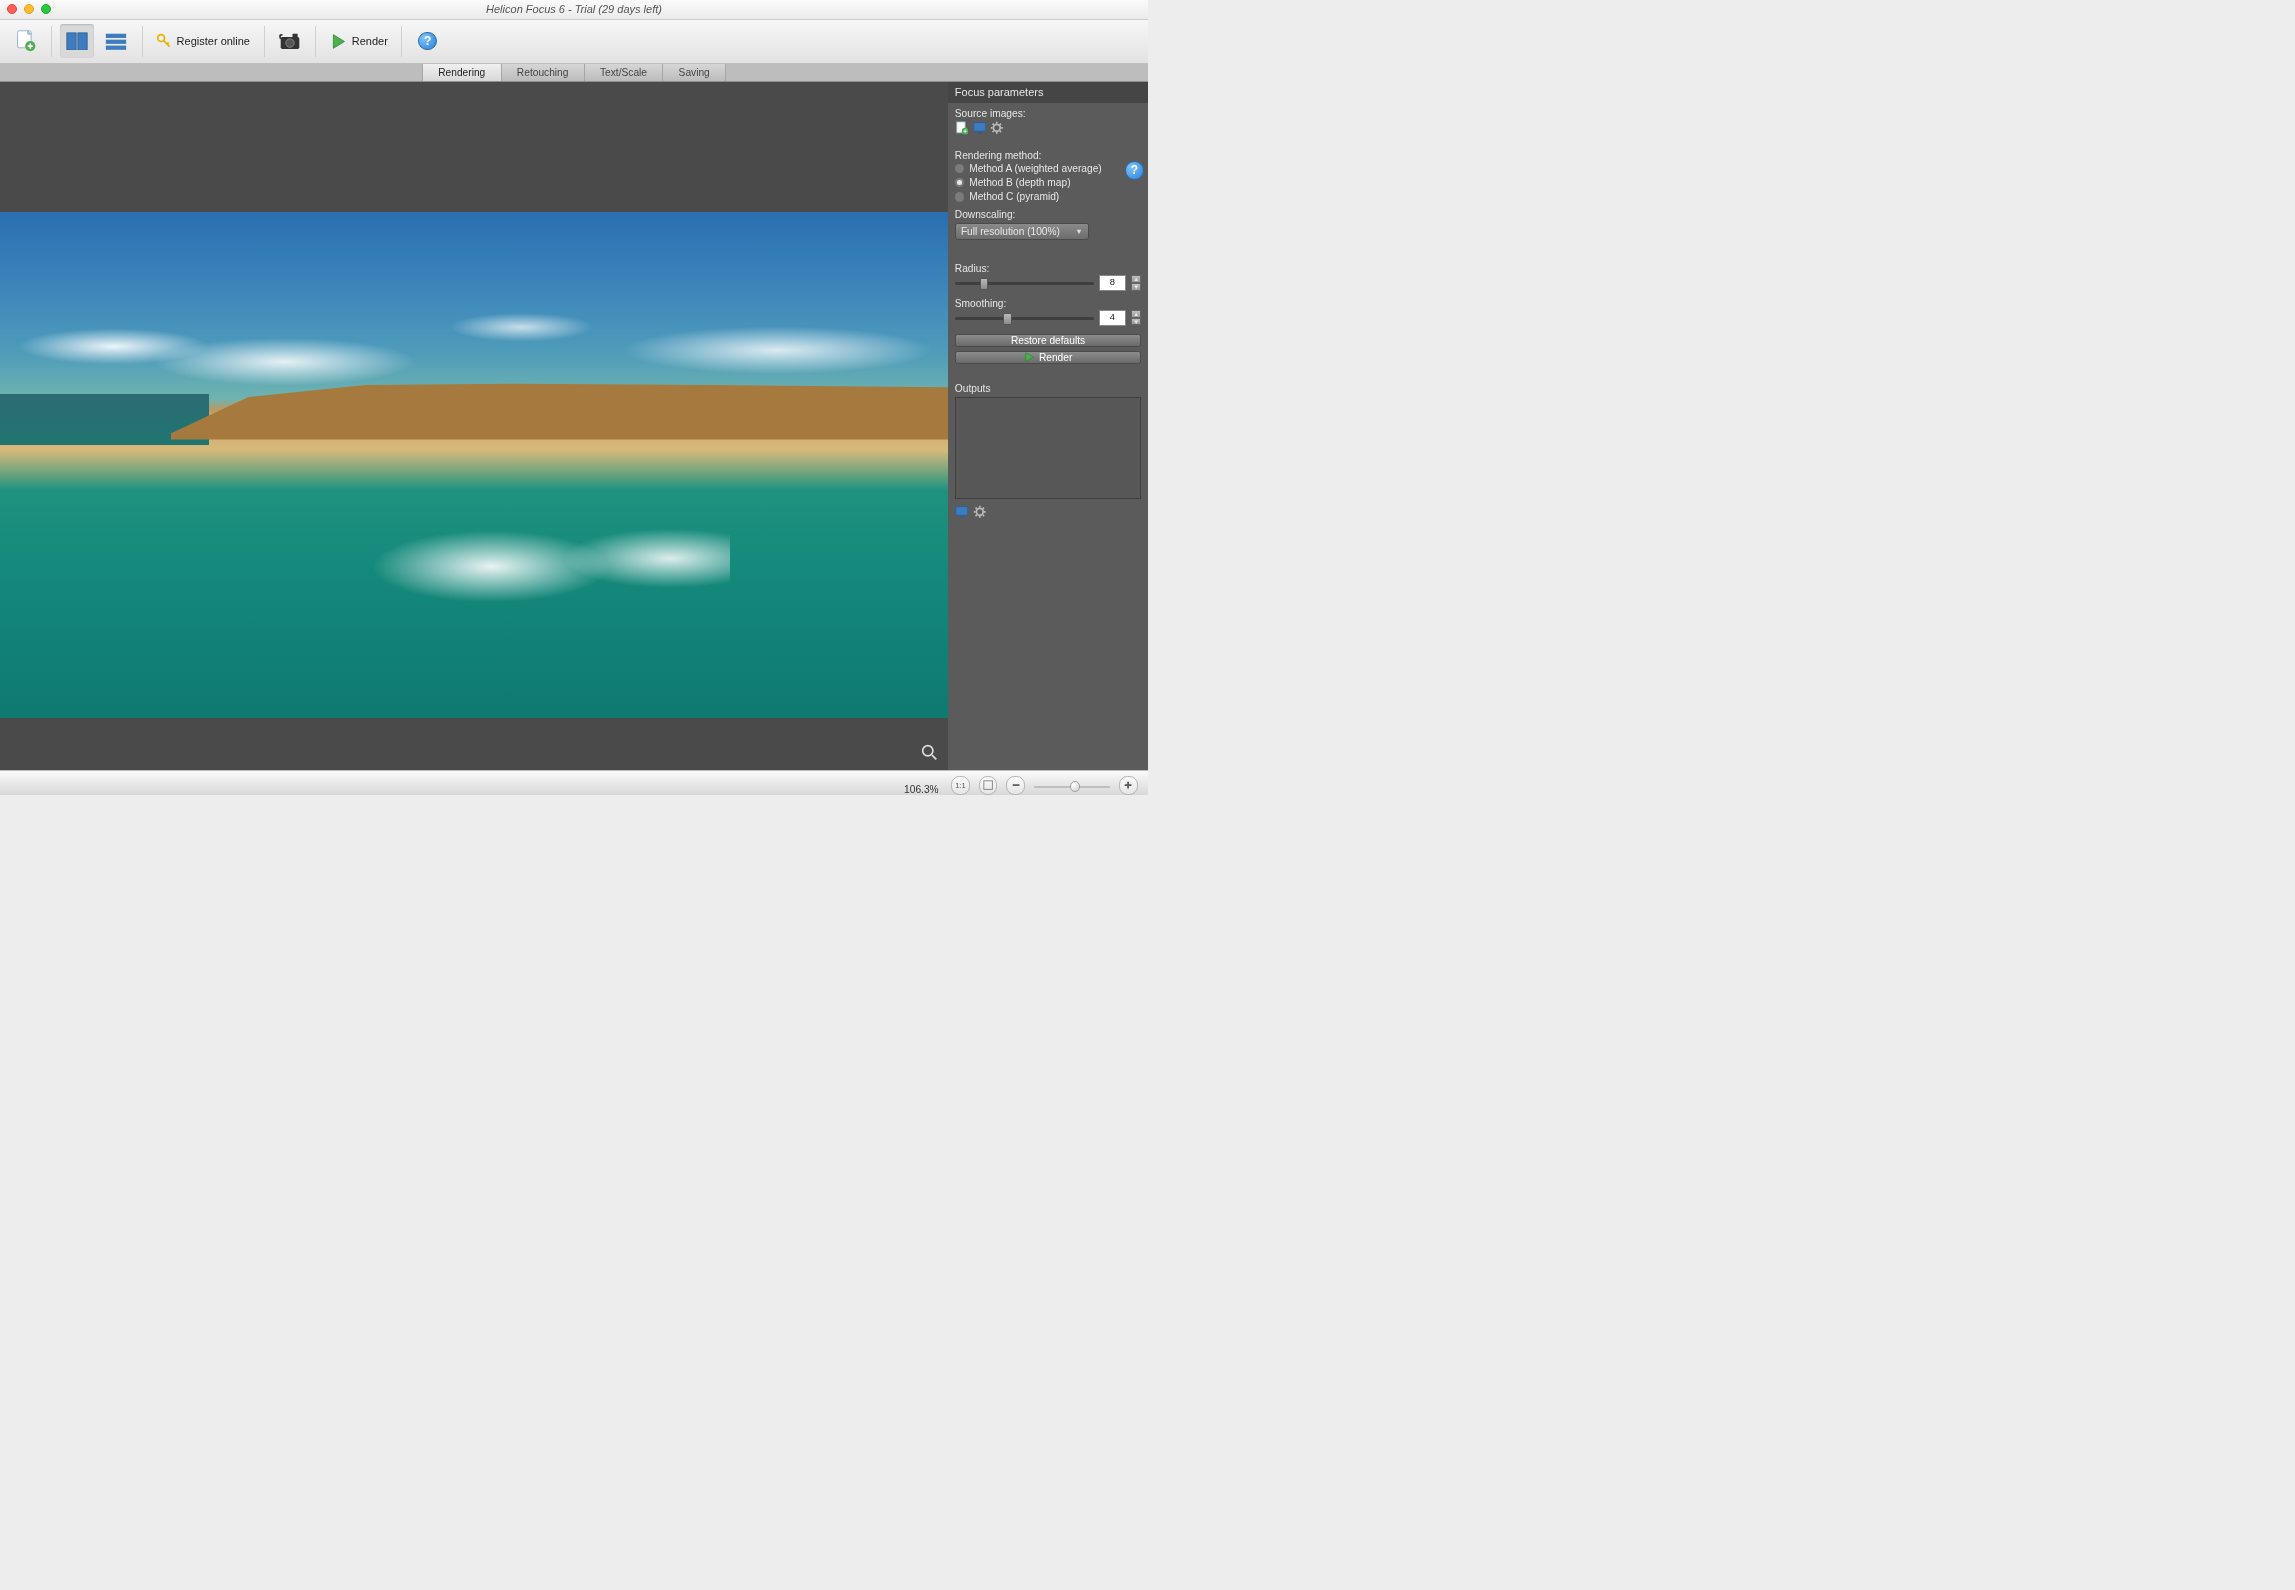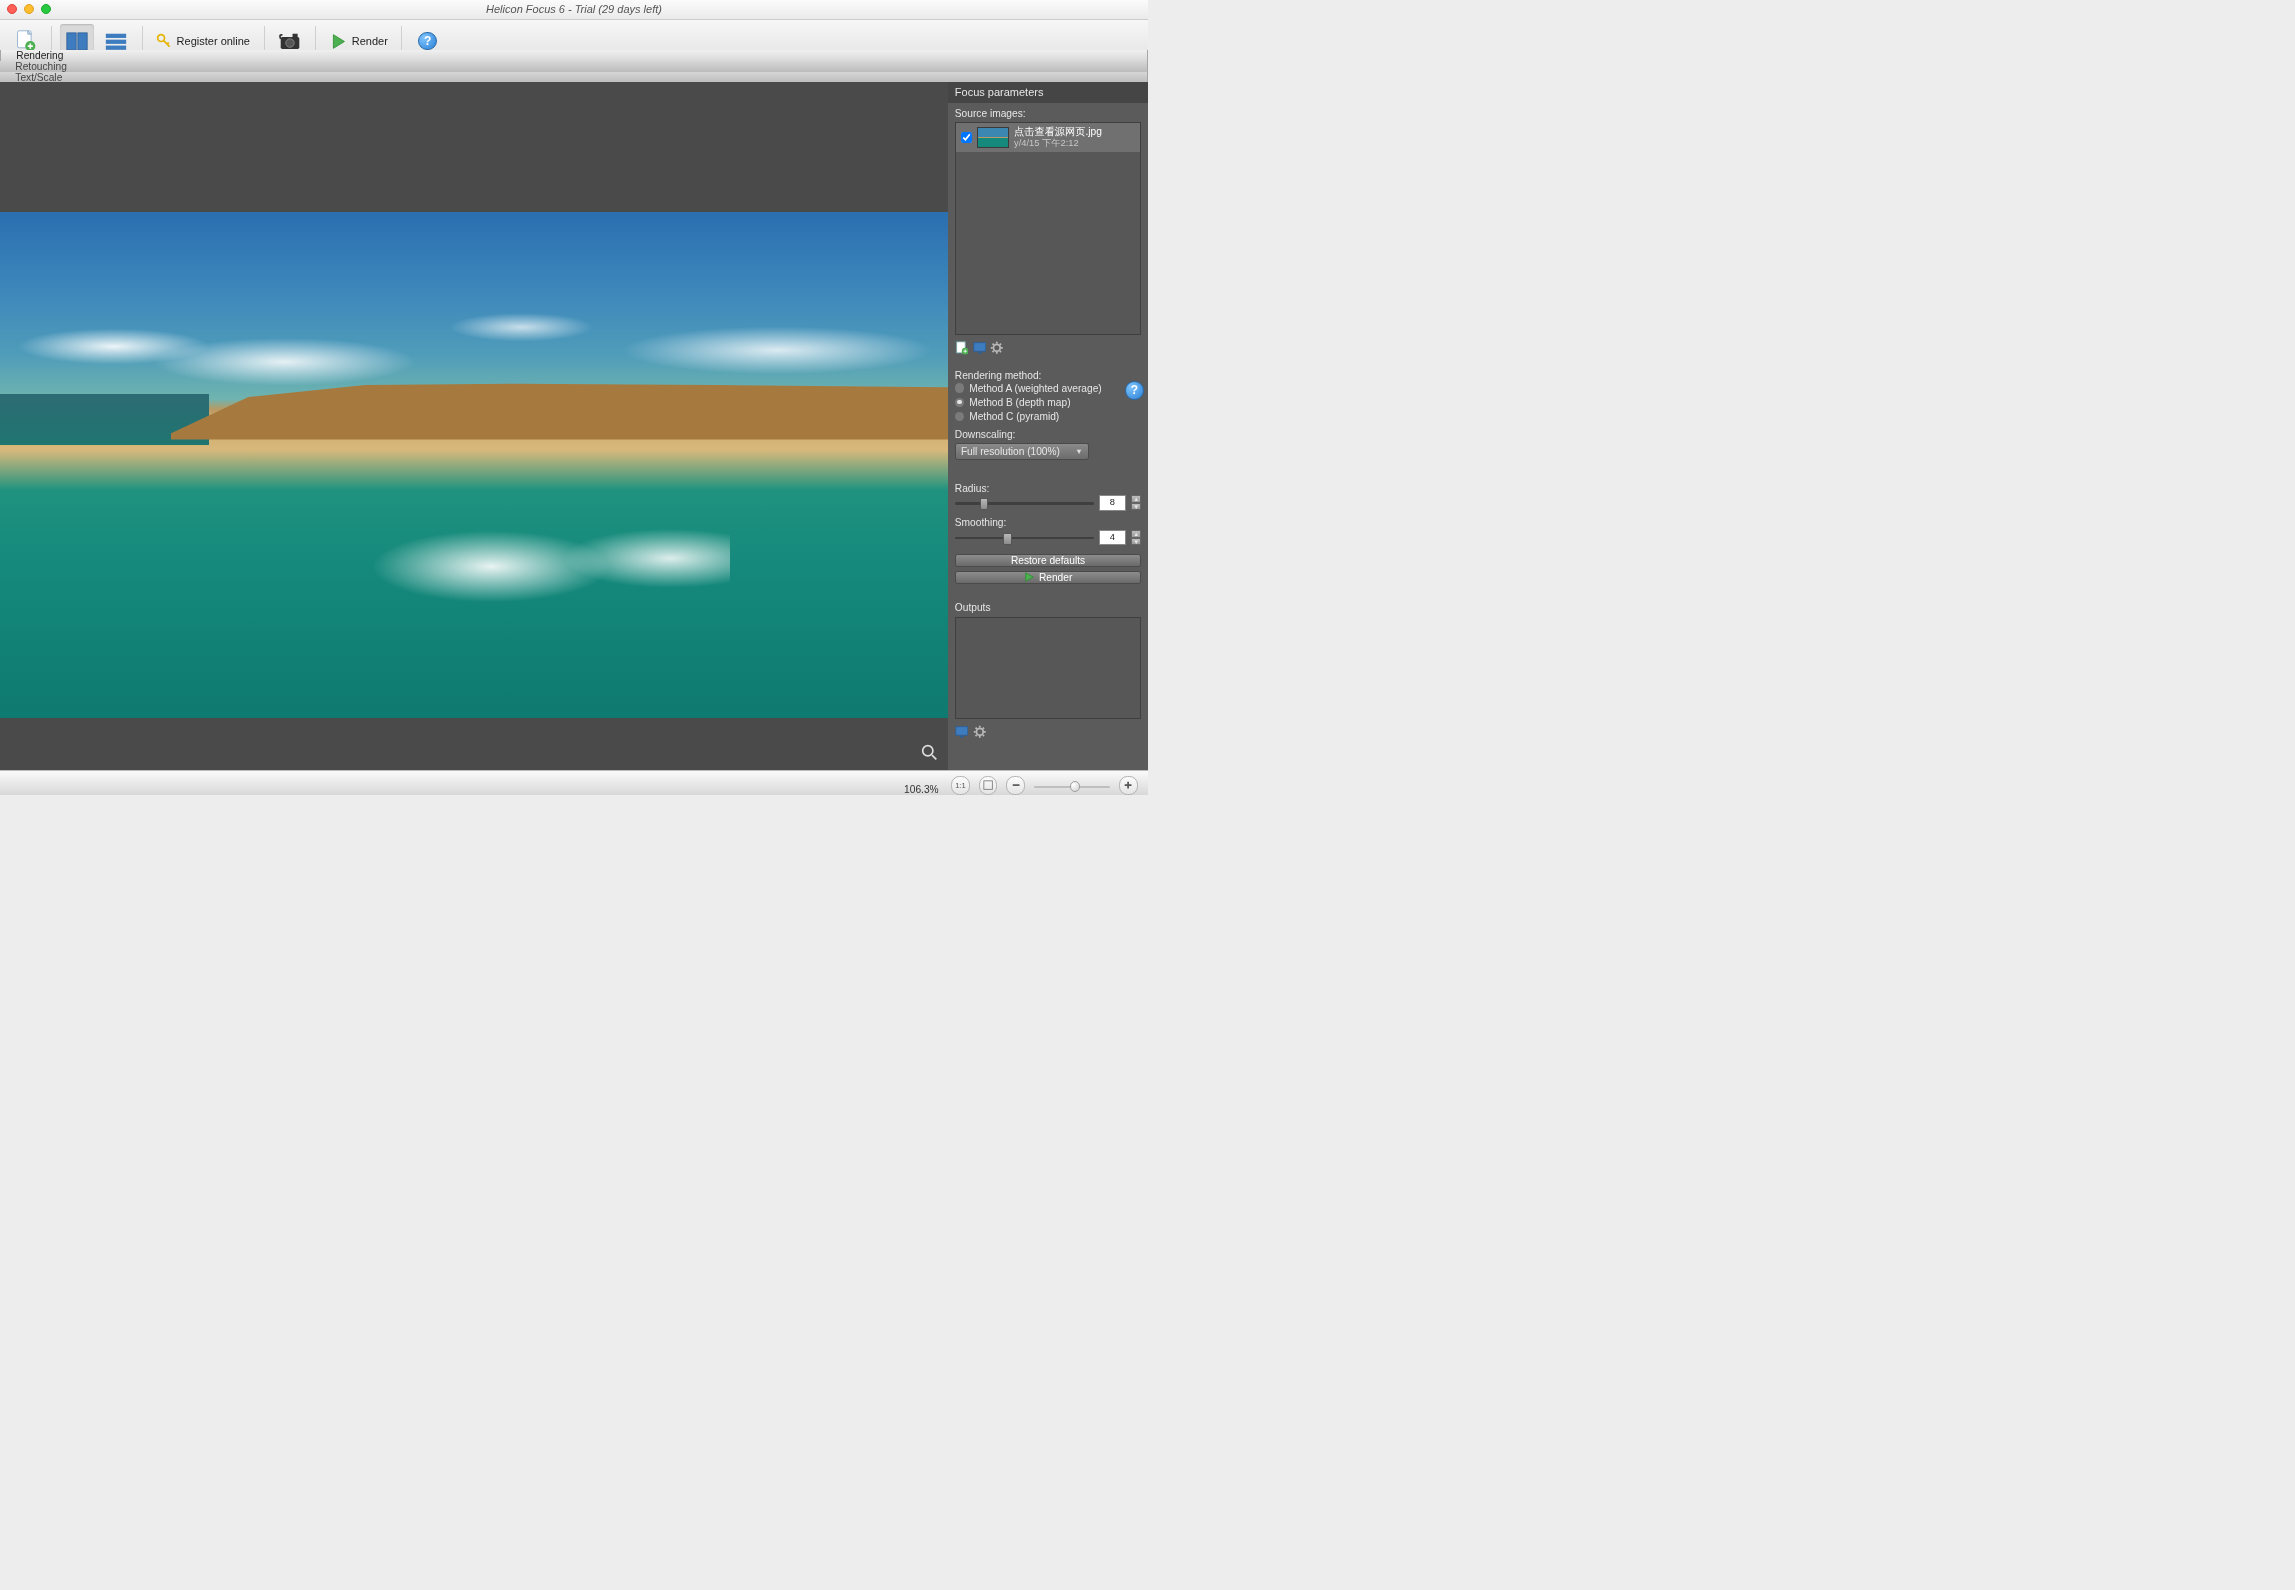--- a/index.html
+++ b/index.html
@@ -15,21 +15,21 @@
 .tl-max { background: #28c940; border: 0.8px solid #1aab29; }
 .titlebar .title { position: absolute; left: 0; right: 0; text-align: center; color: #555; font-size: 11px; pointer-events: none; font-style: italic; }
 
 
 .toolbar { height: 44px; background: linear-gradient(#f7f7f7,#e2e2e2); border-bottom: 0.8px solid #bfbfbf; display: flex; align-items: center; padding: 0 8.5px; gap: 5.1px; }
 .tbtn { height: 34px; min-width: 34px; display: flex; align-items: center; justify-content: center; border-radius: 3.4px; padding: 0 5.1px; gap: 5.1px; cursor: pointer; }
 .tbtn.active { background: #d9d9d9; box-shadow: inset 0 0.8px 1.7px rgba(0,0,0,.2); }
 .tsep { width: 0.8px; height: 31px; background: #cfcfcf; margin: 0 3.4px; }
 
 
-.tabstrip { height: 18.7px; background: #bdbdbd; display: flex; justify-content: center; align-items: stretch; border-bottom: 0.8px solid #8f8f8f; flex-direction: column; }
+.tabstrip { height: 18.7px; background: #bdbdbd; display: flex; justify-content: center; align-items: stretch; border-bottom: 0.8px solid #8f8f8f; }
 .tab { padding: 0 15.3px; display: flex; align-items: center; font-size: 10.2px; color: #444; border-left: 0.8px solid #a6a6a6; border-right: 0.8px solid #a6a6a6; background: linear-gradient(#d6d6d6,#bcbcbc); cursor: pointer; }
 .tab.active { background: linear-gradient(#f0f0f0,#d8d8d8); color: #222; }
 .tab + .tab { border-left: none; }
 
 
 .main { flex: 1; display: flex; min-height: 0; }
 .viewer { flex: 1; background: #4a4a4a; display: flex; flex-direction: column; position: relative; }
 .canvas-wrap { flex: 1; display: flex; align-items: center; justify-content: center; overflow: hidden; position: relative; }
 .canvas { width: 100%; height: 506px; margin-top: 78px; background:
   linear-gradient(180deg,#2a6fb0 0%,#3c86bb 15%,#4f9cba 28%,#6fb4af 37%,#b89a63 39%,#c6a468 40%,#d8b97b 47%,#1f927f 55%,#15897c 70%,#0f7a6f 100%);
@@ -189,30 +189,20 @@
         <path d="M13 13 L18 18" stroke="#ddd" stroke-width="2"></path>
       </svg>
     </div>
   </div>
 
   <div class="rpanel">
     <div class="rhead">Focus parameters</div>
 
     <div class="rsection">
       <div>Source images:</div>
-      <div class="srcbox">
-        <div class="srcitem">
-          <input type="checkbox" checked="" style="">
-          <div class="thumb"></div>
-          <div class="srcmeta">
-            <span class="fn">点击查看源网页.jpg</span>
-            <span class="dt">y/4/15 下午2:12</span>
-          </div>
-        </div>
-      </div>
       <div class="iconrow">
         <div class="ib">
           <svg width="13.6" height="13.6" viewBox="0 0 16 16">
               <rect x="2" y="1" width="10" height="13" fill="#fff" stroke="#7aa"></rect>
               <circle cx="12" cy="12" r="4" fill="#4caf50"></circle>
               <path d="M12 10v4M10 12h4" stroke="#fff"></path>
             </svg>
         </div>
         <div class="ib">
           <svg width="13.6" height="13.6" viewBox="0 0 16 16">

